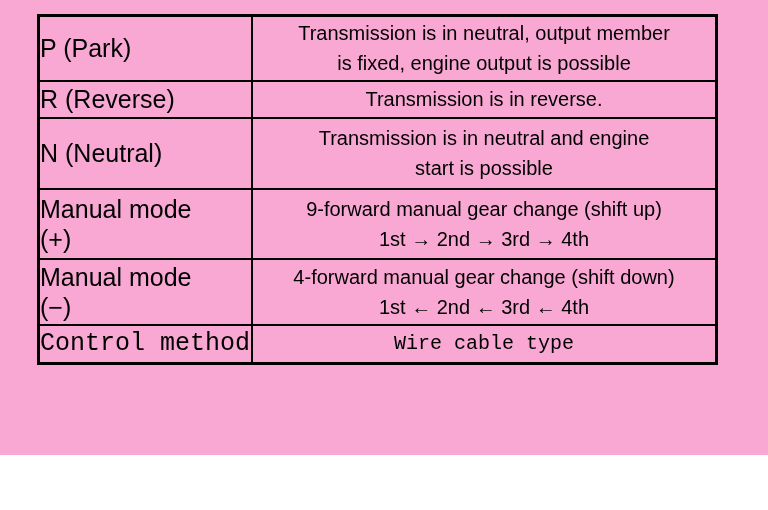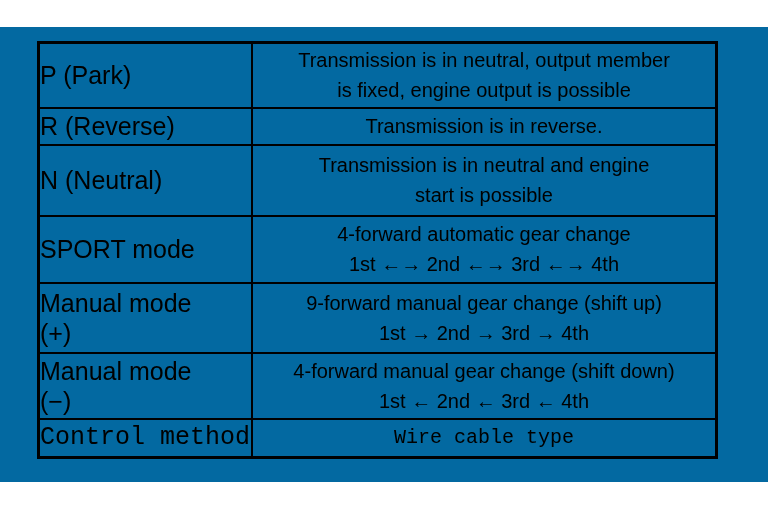--- a/index.html
+++ b/index.html
@@ -9,22 +9,21 @@
     width: 768px;
     height: 510px;
     overflow: hidden;
     font-family: "Liberation Sans", sans-serif;
     color: #000000;
   }
   .page {
     position: relative;
     width: 768px;
     height: 455px;
-    background: #0369a1;
-    margin-top: 27px;
+    background: #f9a8d4;
   }
   table.gear-table {
     position: absolute;
     left: 37px;
     top: 14px;
     width: 681px;
     border-collapse: collapse;
     table-layout: fixed;
     border: 3px solid #000000;
   }
@@ -83,29 +82,20 @@
       </tr>
       <tr class="r2">
         <td class="pos-cell">
           <div class="line">N (Neutral)</div>
         </td>
         <td class="desc-cell">
           <div class="line">Transmission is in neutral and engine</div>
           <div class="line">start is possible</div>
         </td>
       </tr>
-      <tr class="r4">
-        <td class="pos-cell">
-          <div class="line">SPORT mode</div>
-        </td>
-        <td class="desc-cell">
-          <div class="line">4-forward automatic gear change</div>
-          <div class="line">1st ←→ 2nd ←→ 3rd ←→ 4th</div>
-        </td>
-      </tr>
       <tr class="r5">
         <td class="pos-cell">
           <div class="line">Manual mode</div>
           <div class="line">(+)</div>
         </td>
         <td class="desc-cell">
           <div class="line">9-forward manual gear change (shift up)</div>
           <div class="line">1st → 2nd → 3rd → 4th</div>
         </td>
       </tr>

